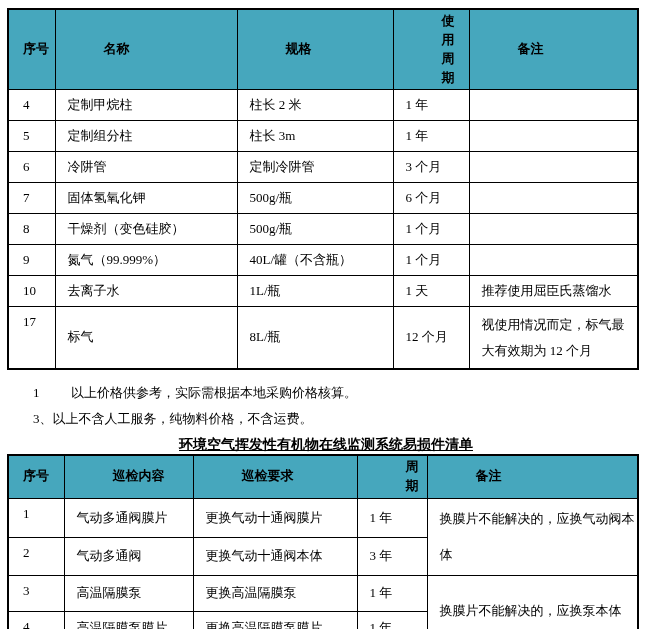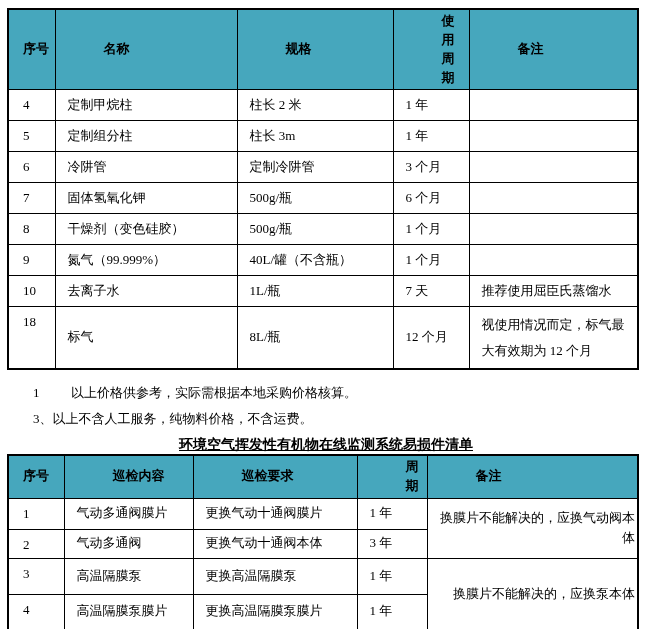--- a/index.html
+++ b/index.html
@@ -48,21 +48,21 @@
   .tbl2 tbody tr.r2 { height: 29px; }
   .tbl2 tbody tr.r3 { height: 36px; }
   .tbl2 tbody tr.r4 { height: 36px; }
   td.no, th.no {
     padding-left: 14px;
   }
   td.no {
     vertical-align: top;
     padding-top: 6px;
   }
-  td.remark-merged { line-height: 20px; vertical-align: middle; text-align: right; }
+  td.remark-merged { line-height: 36px; vertical-align: middle; }
   td.remark-wrap { line-height: 26px; }
   .notes {
     margin: 10px 0 0 33px;
     font-size: 13px;
     line-height: 26px;
   }
   .note-num {
     display: inline-block;
     min-width: 38px;
   }
@@ -140,25 +140,25 @@
         <td class="no">9</td>
         <td>氮气（99.999%）</td>
         <td>40L/罐（不含瓶）</td>
         <td>1 个月</td>
         <td></td>
       </tr>
       <tr>
         <td class="no">10</td>
         <td>去离子水</td>
         <td>1L/瓶</td>
-        <td>7 天</td>
+        <td>1 天</td>
         <td>推荐使用屈臣氏蒸馏水</td>
       </tr>
       <tr class="row-tall">
-        <td class="no">18</td>
+        <td class="no">17</td>
         <td>标气</td>
         <td>8L/瓶</td>
         <td>12 个月</td>
         <td class="remark-wrap">视使用情况而定，标气最大有效期为 12 个月</td>
       </tr>
     </tbody>
   </table>
 
   <div class="notes">
     <div>

